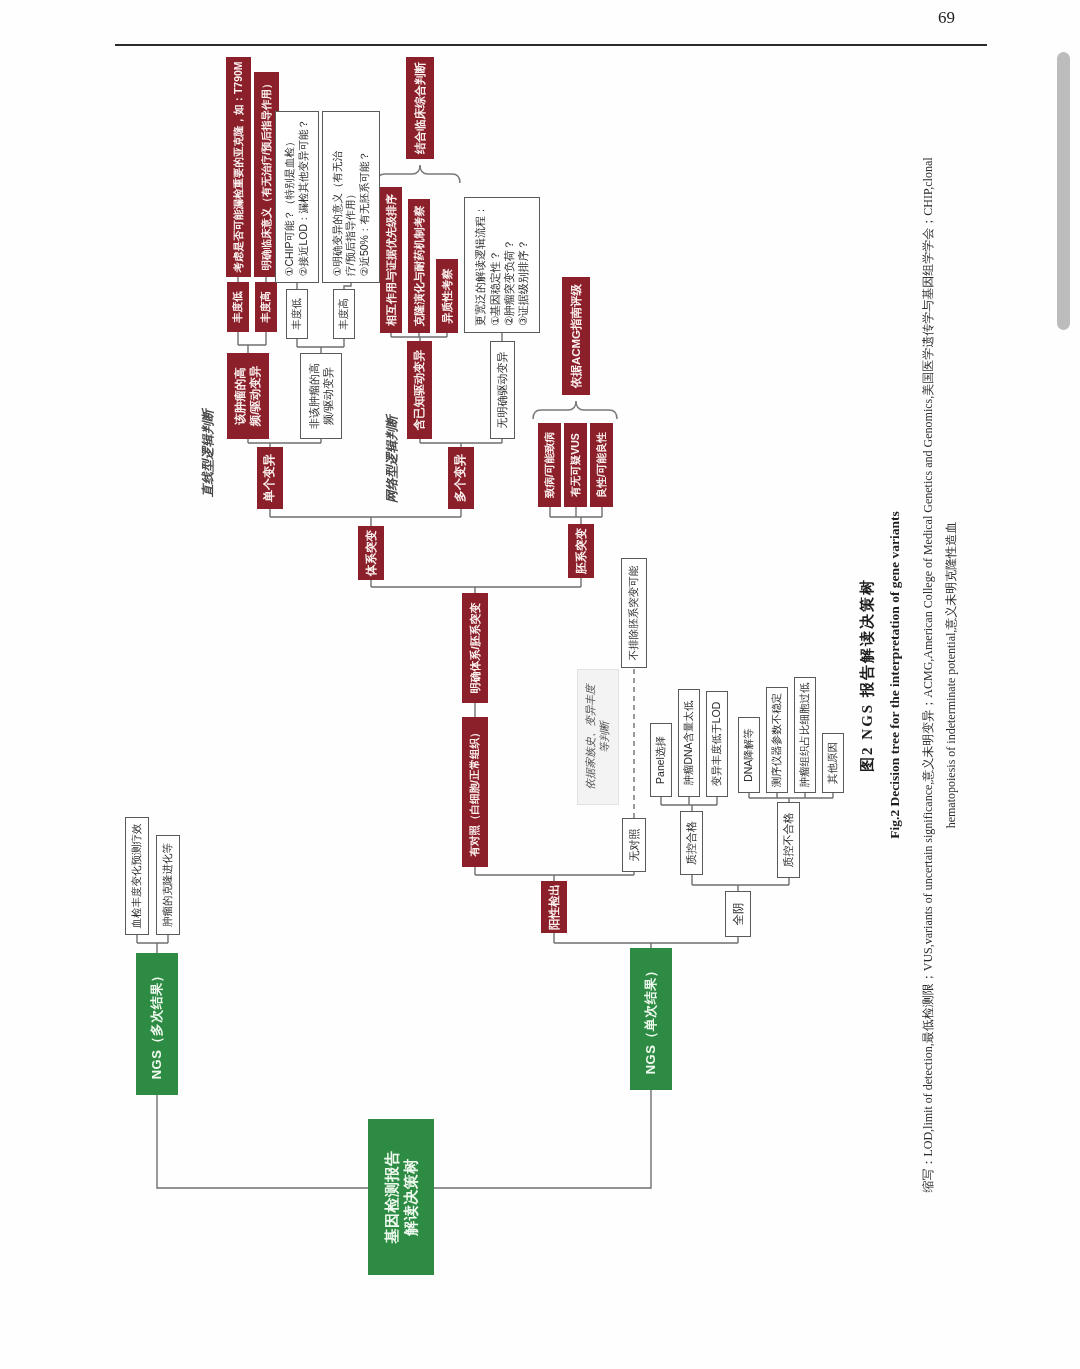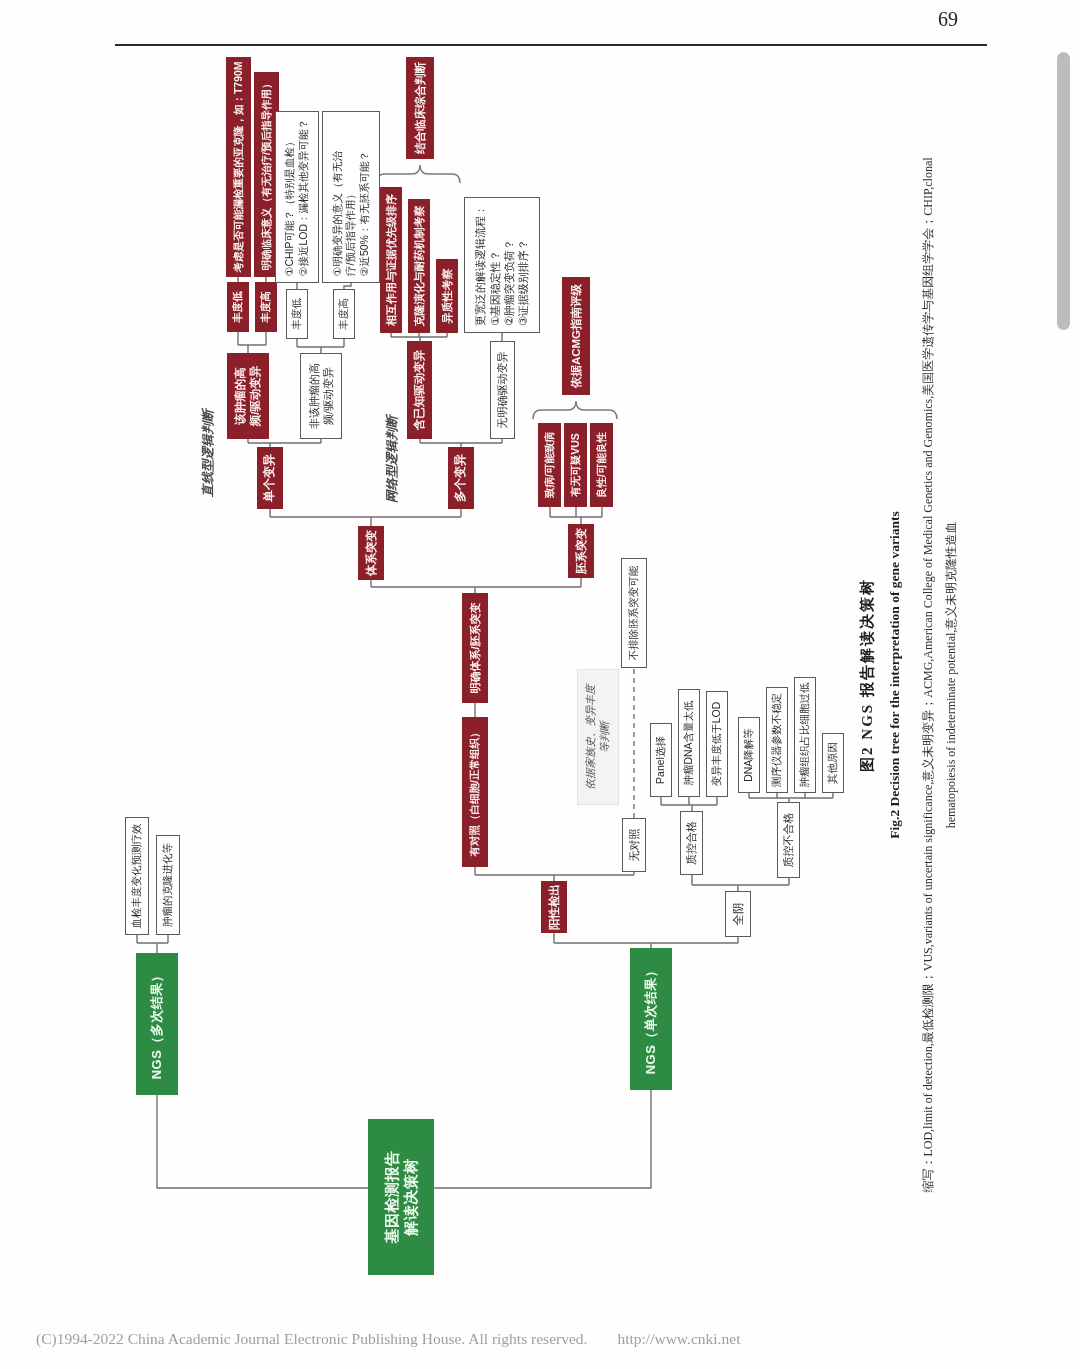--- a/index.html
+++ b/index.html
@@ -1,21 +1,21 @@
 <!DOCTYPE html>
 <html><head>
 <meta charset="utf-8">
 <style>
   html,body{margin:0;padding:0;background:#e9e9e9;}
   .page{position:relative;width:1080px;height:1369px;background:#fefefe;overflow:hidden;
         font-family:"Liberation Serif","DejaVu Serif",serif;}
   
   .hdr-title{position:absolute;top:12px;left:0;width:1080px;text-align:center;
              font-size:14.5px;color:#333;letter-spacing:1px;}
-  .hdr-page{position:absolute;top:8px;left:938px;font-size:20px;color:#222;}
+  .hdr-page{position:absolute;top:8px;left:938px;font-size:17px;color:#222;}
   .hdr-rule{position:absolute;top:44px;left:115px;width:872px;height:2px;background:#2b2b2b;}
   
   .figure-wrap{position:absolute;left:100px;top:55px;width:880px;height:1240px;}
   .figure-canvas{position:absolute;left:0;top:0;width:1240px;height:880px;
                  transform-origin:0 0;transform:rotate(-90deg) translate(-1240px,0);}
   .connectors{position:absolute;left:0;top:0;}
   .node{position:absolute;display:flex;align-items:center;justify-content:center;
         text-align:center;white-space:pre-line;box-sizing:border-box;line-height:1.3;
         font-family:"Liberation Sans","DejaVu Sans",sans-serif;}
   .red{background:#8b1f2a;color:#fbf1ef;font-weight:bold;}
@@ -149,17 +149,14 @@
       <div class="cap cap-zh">图2  NGS 报告解读决策树</div>
       <div class="cap cap-en">Fig.2  Decision tree for the interpretation of gene variants</div>
       <div class="cap cap-ab cap-ab1">缩写：LOD,limit of detection,最低检测限；VUS,variants of uncertain significance,意义未明变异；ACMG,American College of Medical Genetics and Genomics,美国医学遗传学与基因组学学会；CHIP,clonal</div>
       <div class="cap cap-ab cap-ab2">hematopoiesis of indeterminate potential,意义未明克隆性造血</div>
 
     </div>
   </div>
 
   <div class="scrollbar"></div>
 
-  <div class="footer">
-    <span>(C)1994-2022 China Academic Journal Electronic Publishing House. All rights reserved.</span><span class="url">http://www.cnki.net</span>
-  </div>
 
 </div>
 
 </body></html>

